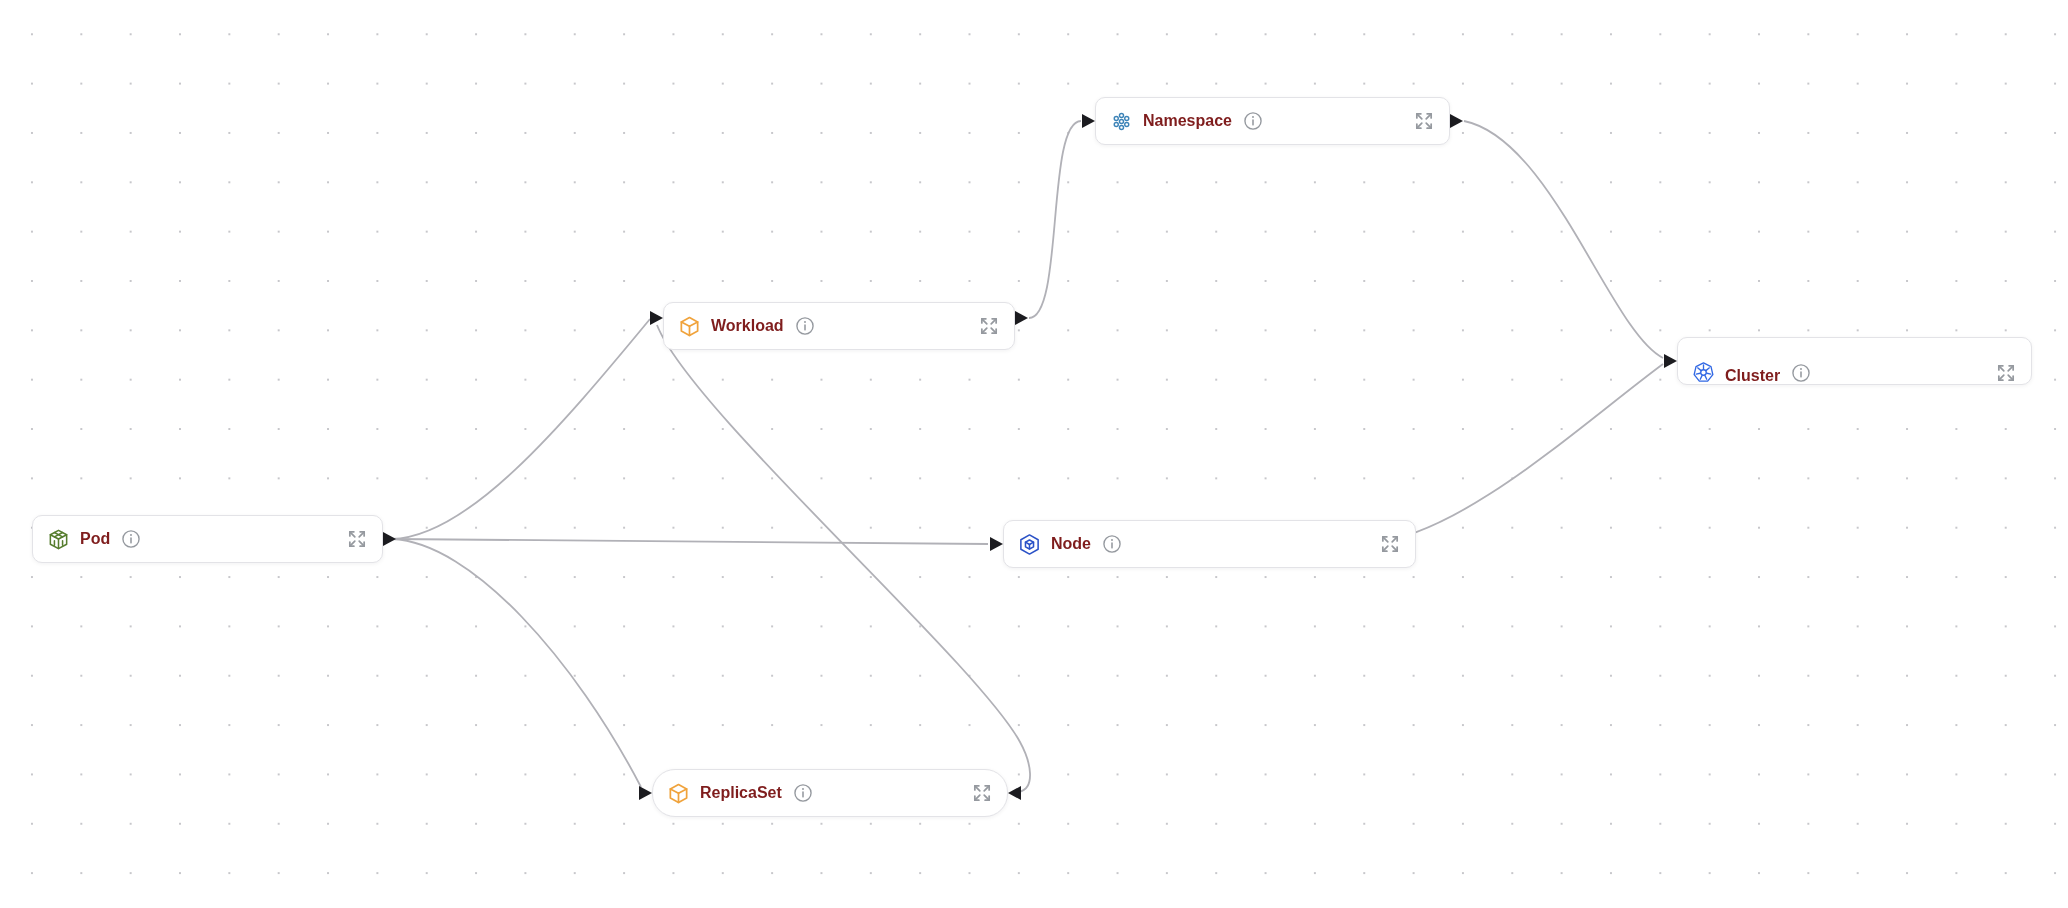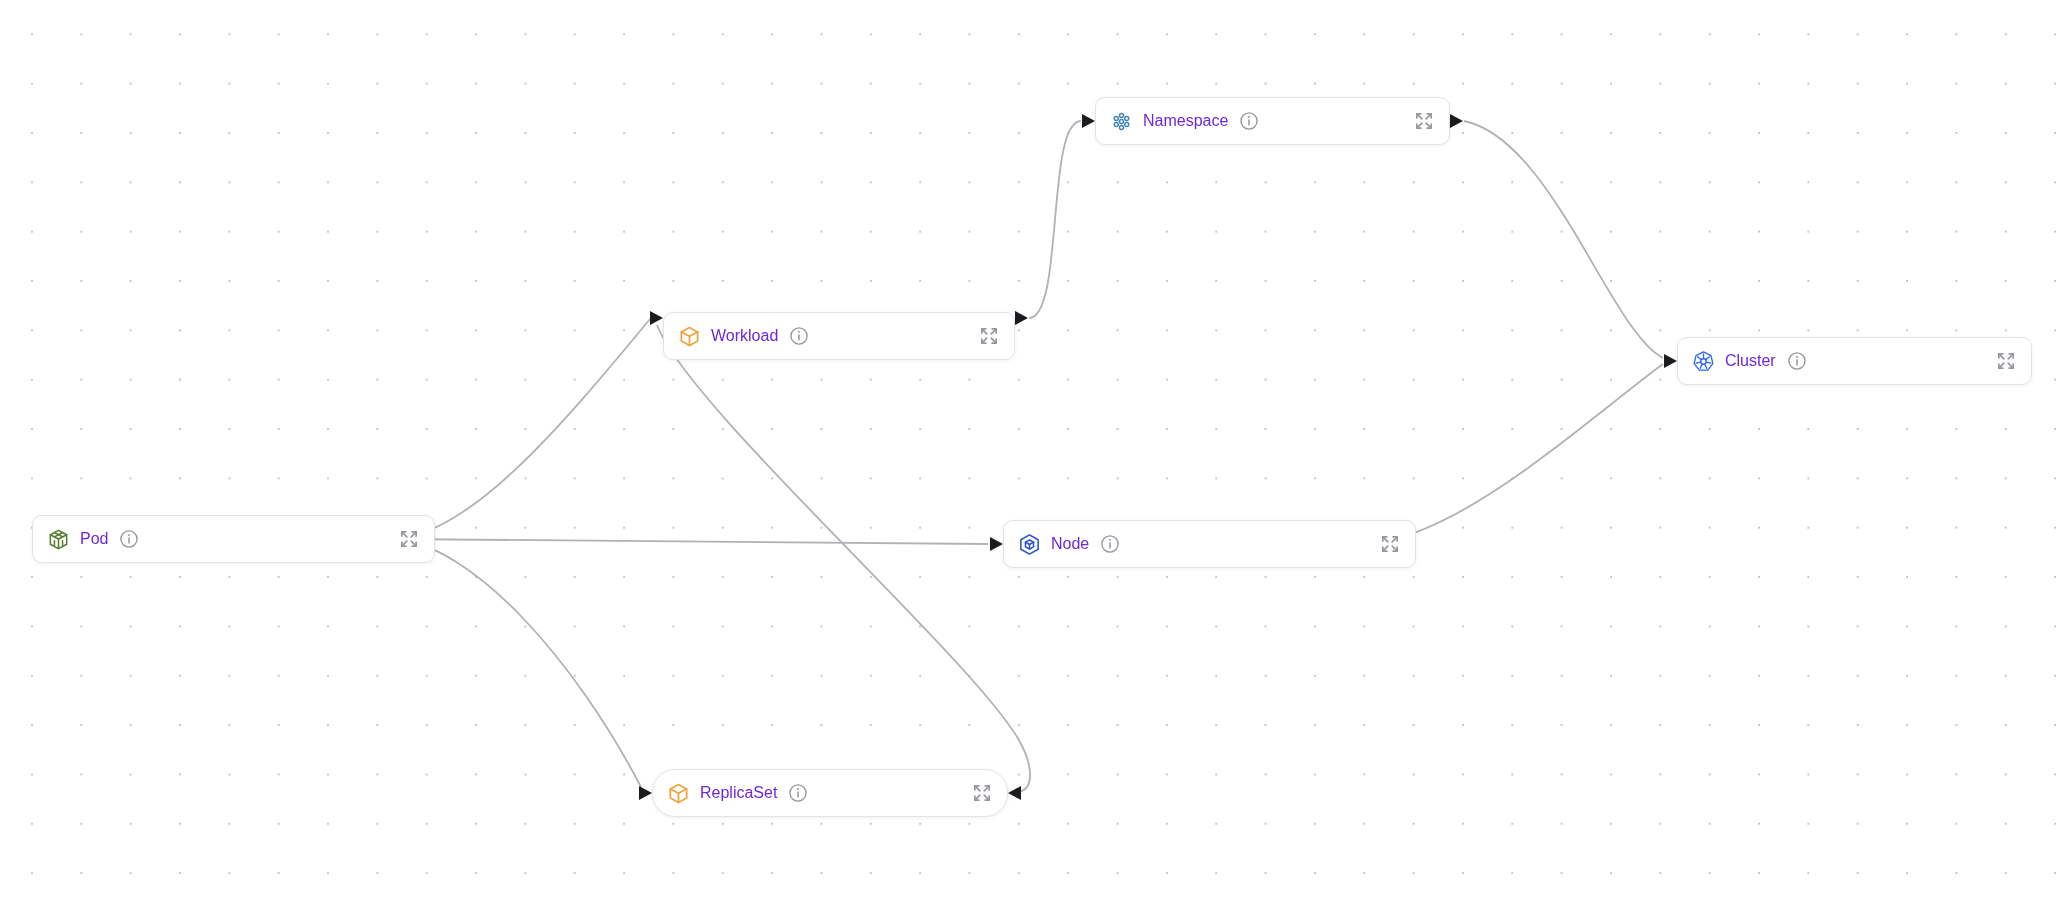--- a/index.html
+++ b/index.html
@@ -14,21 +14,21 @@
     font-family:"Liberation Sans",sans-serif;
   }
   svg.edge-layer{position:absolute;left:0;top:0;width:2068px;height:908px;pointer-events:none;}
   svg.edge-layer path.edge{fill:none;stroke-width:1.8px;}
   .flow-node{
     position:absolute;box-sizing:border-box;height:48px;
     display:flex;align-items:center;gap:10px;padding:0 14px;
     background:#ffffff;border:1px solid #e3e3e7;border-radius:10px;
     box-shadow:0 1px 4px rgba(16,24,40,.06);
   }
-  .flow-node .node-label{font-size:16px;font-weight:400;color:#6d28d9;line-height:1;}
+  .flow-node .node-label{font-size:16px;font-weight:700;color:#7f1d1d;line-height:1;}
   .flow-node .icon{display:flex;align-items:center;justify-content:center;width:23px;height:23px;flex:0 0 auto;}
   .flow-node .icon svg{width:23px;height:23px;display:block;}
   .icon-btn{background:none;border:none;padding:0;margin:0;display:flex;align-items:center;justify-content:center;cursor:pointer;}
   .icon-btn.expand{margin-left:auto;}
   .icon-btn svg{display:block;}
 </style>
 </head>
 <body>
 
 <div class="canvas">
@@ -45,21 +45,21 @@
       <polygon points="1015,311 1015,325 1028,318" fill="#1c1c20"></polygon>
       <polygon points="639,786 639,800 652,793" fill="#1c1c20"></polygon>
       <polygon points="1021,786 1021,800 1008,793" fill="#1c1c20"></polygon>
       <polygon points="990,537 990,551 1003,544" fill="#1c1c20"></polygon>
       <polygon points="1358,537 1358,551 1371,544" fill="#1c1c20"></polygon>
       <polygon points="1082,114 1082,128 1095,121" fill="#1c1c20"></polygon>
       <polygon points="1450,114 1450,128 1463,121" fill="#1c1c20"></polygon>
       <polygon points="1664,354 1664,368 1677,361" fill="#1c1c20"></polygon>
     </svg>
   <div id="nodes-root">
-      <div class="flow-node" style="left: 32px; top: 515px; width: 403px;">
+      <div class="flow-node" style="left: 32px; top: 515px; width: 351px;">
         <span class="icon">
           <svg viewBox="0 0 24 24" xmlns="http://www.w3.org/2000/svg">
             <g fill="none" stroke="#567d2e" stroke-width="1.6" stroke-linejoin="round" stroke-linecap="round">
               <path d="M12 2.5 L20.5 7 V17 L12 21.5 L3.5 17 V7 Z"></path>
               <path d="M3.5 7 L12 11.5 L20.5 7"></path>
               <path d="M12 11.5 V21.5"></path>
               <path d="M7.75 4.75 L16.25 9.25"></path>
               <path d="M16.25 4.75 L7.75 9.25"></path>
               <path d="M7.75 13.4 V18.1"></path>
               <path d="M16.25 13.4 V18.1"></path>
@@ -82,21 +82,21 @@
               <path d="M14.4 9.6 L19.8 4.2"></path>
               <path d="M15.4 4.2 H19.8 V8.6"></path>
               <path d="M9.6 14.4 L4.2 19.8"></path>
               <path d="M4.2 15.4 V19.8 H8.6"></path>
               <path d="M14.4 14.4 L19.8 19.8"></path>
               <path d="M19.8 15.4 V19.8 H15.4"></path>
             </g>
           </svg>
         </button>
       </div>
-      <div class="flow-node" style="left: 663px; top: 312px; width: 352px;">
+      <div class="flow-node" style="left: 663px; top: 302px; width: 352px;">
         <span class="icon">
           <svg viewBox="0 0 24 24" xmlns="http://www.w3.org/2000/svg">
             <g fill="none" stroke="#f0a33c" stroke-width="1.8" stroke-linejoin="round" stroke-linecap="round">
               <path d="M12 2.7 L20.5 7.2 V16.8 L12 21.3 L3.5 16.8 V7.2 Z"></path>
               <path d="M3.5 7.2 L12 11.7 L20.5 7.2"></path>
               <path d="M12 11.7 V21.3"></path>
             </g>
           </svg>
         </span>
         <span class="node-label">Workload</span>
@@ -219,21 +219,21 @@
               <path d="M14.4 9.6 L19.8 4.2"></path>
               <path d="M15.4 4.2 H19.8 V8.6"></path>
               <path d="M9.6 14.4 L4.2 19.8"></path>
               <path d="M4.2 15.4 V19.8 H8.6"></path>
               <path d="M14.4 14.4 L19.8 19.8"></path>
               <path d="M19.8 15.4 V19.8 H15.4"></path>
             </g>
           </svg>
         </button>
       </div>
-      <div class="flow-node" style="left: 1677px; top: 337px; width: 355px;">
+      <div class="flow-node" style="left: 1677px; top: 337px; width: 355px; align-items: flex-end;">
         <span class="icon">
           <svg viewBox="0 0 24 24" xmlns="http://www.w3.org/2000/svg">
             <g fill="none" stroke="#3168e4" stroke-width="1.4" stroke-linejoin="round" stroke-linecap="round">
               <path d="M12.00 2.00 L19.82 5.77 L21.75 14.23 L16.34 21.01 L7.66 21.01 L2.25 14.23 L4.18 5.77 Z"></path>
               <circle cx="12" cy="12" r="2.9"></circle>
               <path d="M12.00 8.40 L12.00 4.20"></path>
               <path d="M14.81 9.76 L18.10 7.14"></path>
               <path d="M15.51 12.80 L19.60 13.74"></path>
               <path d="M13.56 15.24 L15.38 19.03"></path>
               <path d="M10.44 15.24 L8.62 19.03"></path>

